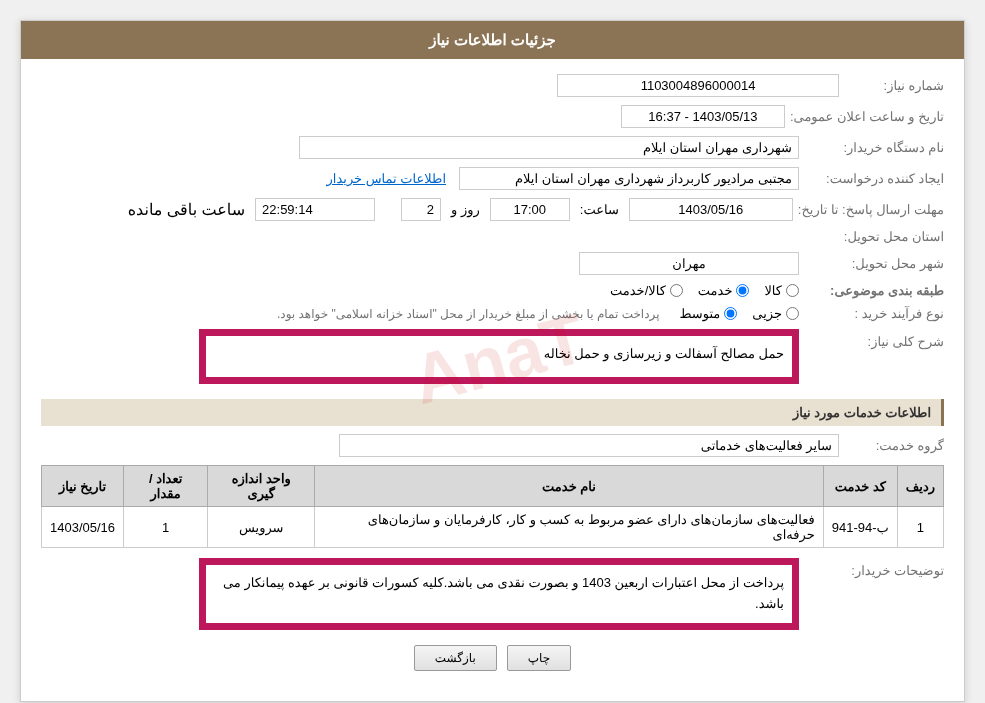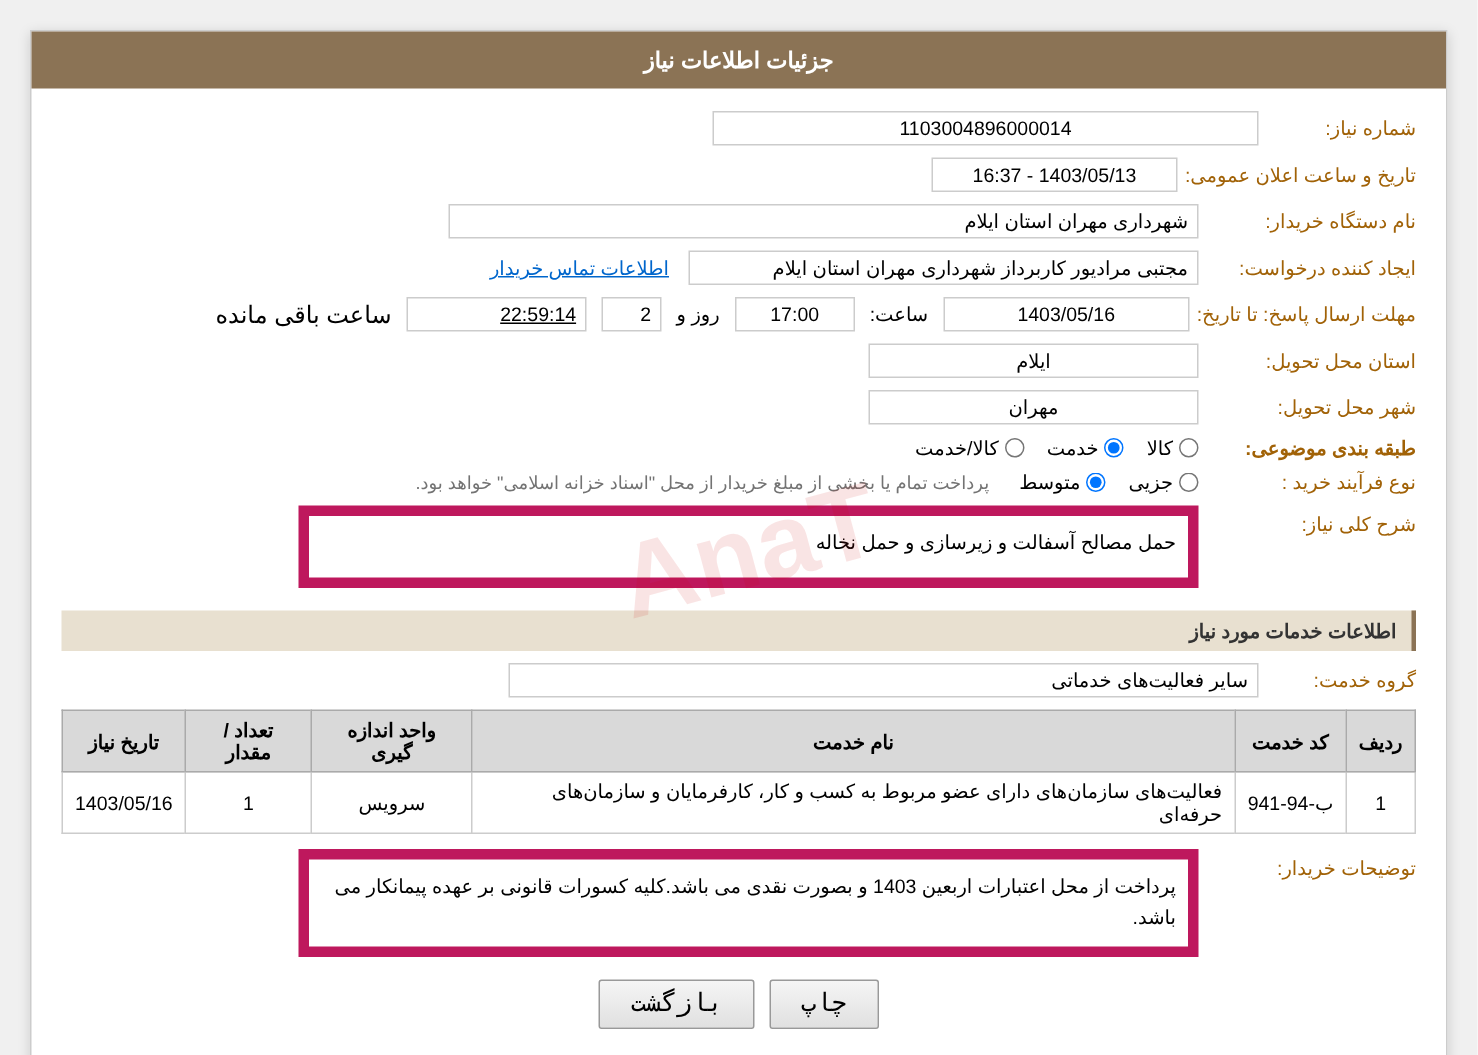--- a/index.html
+++ b/index.html
@@ -31,37 +31,37 @@
     .content-area {
       padding: 15px 20px;
     }
     .form-row {
       display: flex;
       align-items: center;
       margin-bottom: 8px;
       gap: 5px;
     }
     .label {
-      color: #a16207;
+      color: #737373;
       white-space: nowrap;
       font-size: 13px;
       min-width: 100px;
       text-align: right;
     }
     .field-box {
       border: 1px solid #ccc;
       background: #fff;
       padding: 3px 6px;
       min-height: 22px;
       font-size: 13px;
       font-family: Tahoma, Arial, sans-serif;
       direction: rtl;
     }
     .field-wide {
-      width: 364px;
+      width: 282px;
     }
     .field-medium {
       width: 220px;
     }
     .field-small {
       width: 120px;
     }
     .field-xsmall {
       width: 80px;
     }
@@ -133,22 +133,22 @@
       justify-content: center;
       gap: 10px;
       margin-top: 15px;
       padding-bottom: 15px;
     }
     .btn {
       padding: 5px 20px;
       border: 1px solid #999;
       background: linear-gradient(to bottom, #f5f5f5, #e0e0e0);
       cursor: pointer;
-      font-family: Liberation Mono, monospace;
-      font-size: 17px;
+      font-family: Liberation Sans, sans-serif;
+      font-size: 12px;
       border-radius: 2px;
     }
     .shrink-notice {
       font-size: 12px;
       color: #555;
       margin-right: 5px;
     }
   </style>
 </head>
 <body>
@@ -182,27 +182,26 @@
       <span class="link-blue" style="margin-right:8px;">اطلاعات تماس خریدار</span>
     </div>
 
     <div class="form-row">
       <span class="label" style="min-width:140px;">مهلت ارسال پاسخ: تا تاریخ:</span>
       <div class="field-box field-date" style="text-align:center;">1403/05/16</div>
       <span style="margin: 0 5px;">ساعت:</span>
       <div class="field-box field-xsmall" style="text-align:center;">17:00</div>
       <span style="margin: 0 5px;">روز و</span>
       <div class="field-box" style="width:40px;">2</div>
-      <div class="field-box field-small" style="text-align:right; margin-right:5px;text-decoration:underline;">22:59:14</div>
+      <div class="field-box field-small" style="text-align:left; margin-right:21px;">22:59:14</div>
       <span style="margin-right:5px; font-size:16px;">ساعت باقی مانده</span>
     </div>
 
     <div class="form-row">
       <span class="label" style="min-width:140px;">استان محل تحویل:</span>
-      <div class="field-box field-medium" style="text-align:center;">ایلام</div>
     </div>
 
     <div class="form-row">
       <span class="label" style="min-width:140px;">شهر محل تحویل:</span>
       <div class="field-box field-medium" style="text-align:center;">مهران</div>
     </div>
 
     <div class="form-row">
       <span class="label" style="min-width:140px;font-weight:bold;">طبقه بندی موضوعی:</span>
       <div class="radio-group">

